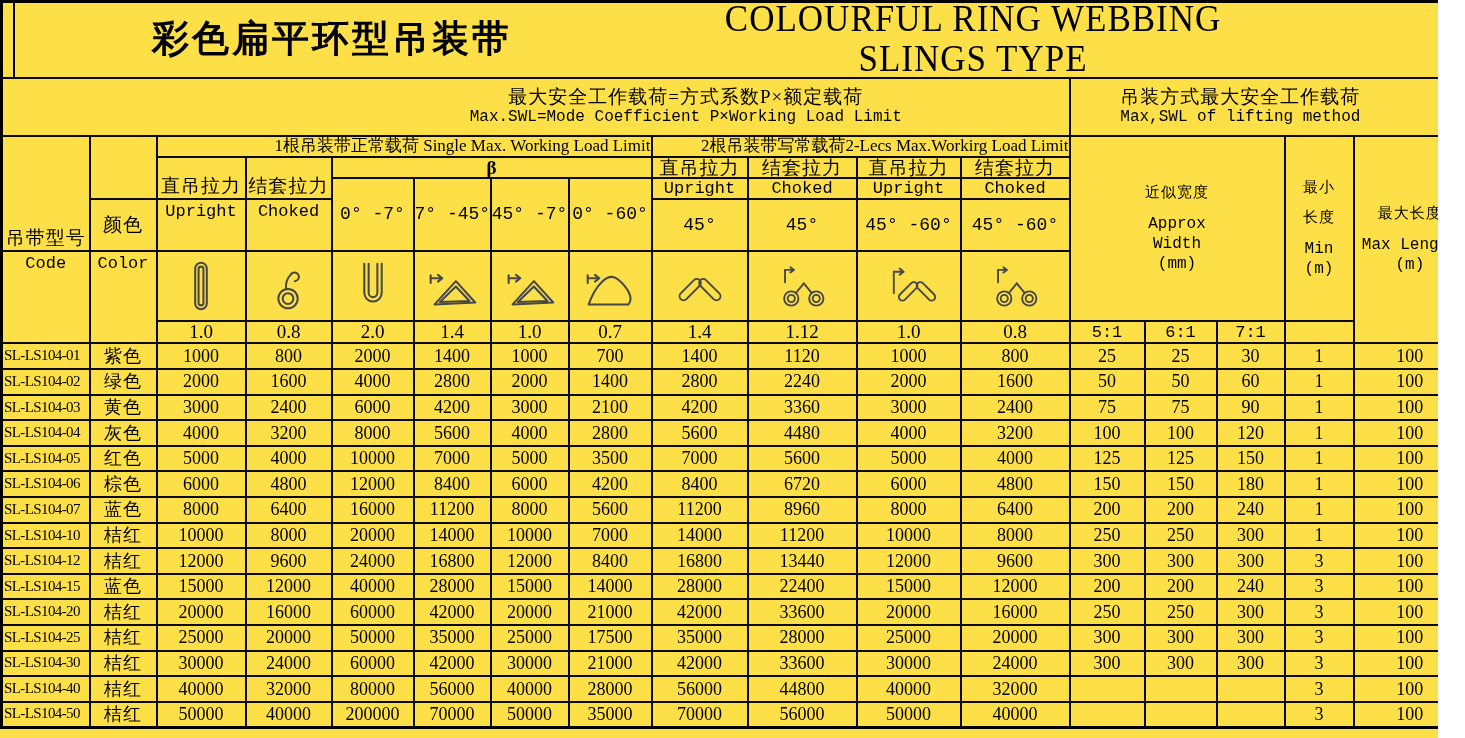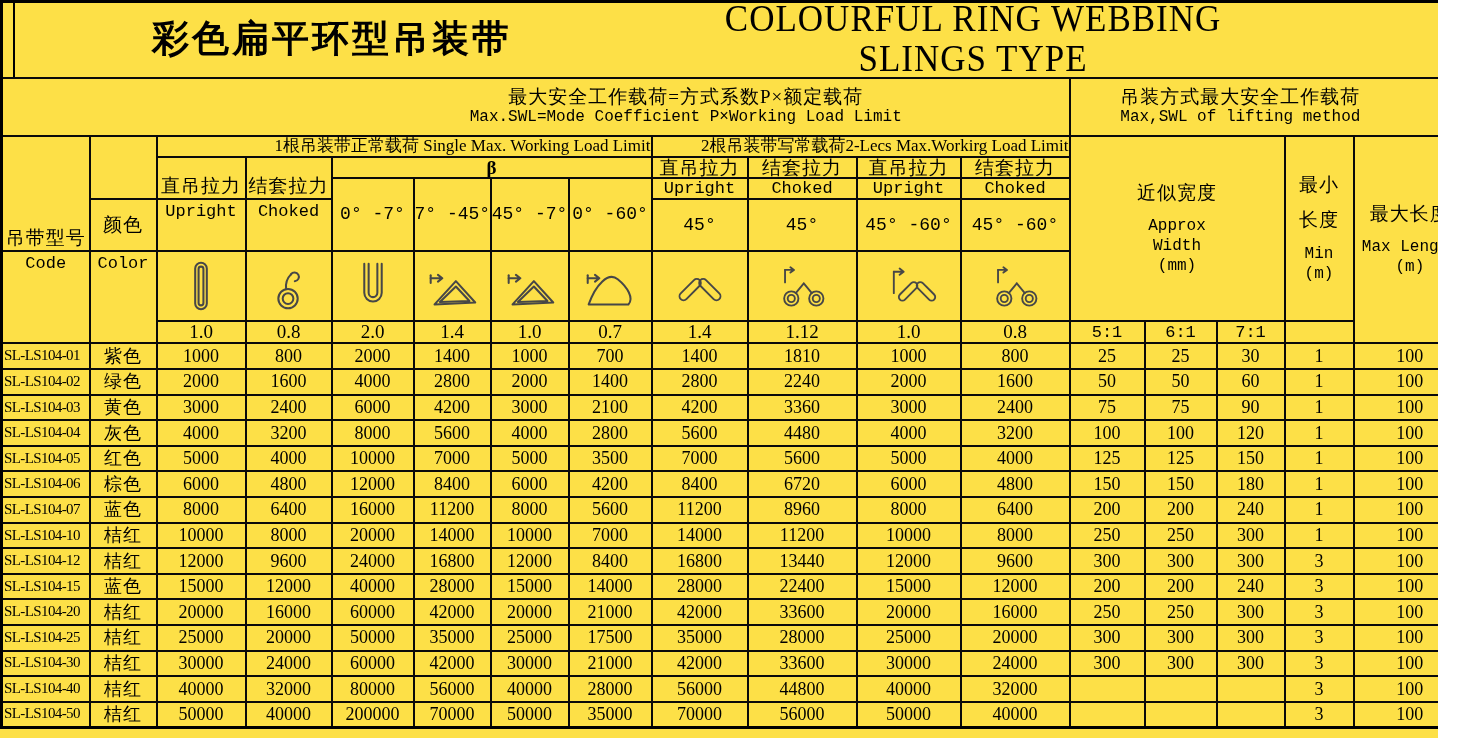--- a/index.html
+++ b/index.html
@@ -26,21 +26,21 @@
   .swl-en{font-size:16px;margin-top:2px;}
   
   .sec{font-size:17px;letter-spacing:0px;white-space:nowrap;text-align:right;}
   .hcn{font-size:19px;letter-spacing:1px;}
   .hlat{font-size:17px;margin-top:38px;}
   .beta{font-size:19px;font-weight:bold;}
   .ang{font-size:18px;white-space:nowrap;}
   .vbottom{vertical-align:bottom;padding-bottom:3px;}
   .vtop{vertical-align:top;padding-top:3px;}
   .stack div{line-height:1.25;}
-  .wblk{font-size:16px;} .wblk .hcn{font-size:19px;margin-bottom:12px;}
+  .wblk{font-size:16px;} .wblk .hcn{font-size:15px;margin-bottom:12px;}
   .coef{font-size:19px;border-radius:6px;} .ratio{font-size:17px;}
   
   td.code{font-size:15px;letter-spacing:-0.6px;text-align:left;padding-left:1px;white-space:nowrap;margin-top:27px;}
   td.ccn{font-size:18px;letter-spacing:1px;}
   td.val{font-size:18px;}
   
   svg.ic{display:block;margin:0 auto;}
   svg.ic *{stroke:#474747;fill:none;stroke-width:2.1;stroke-linecap:round;stroke-linejoin:round;}
 </style>
 </head>
@@ -258,21 +258,21 @@
         <tr class="dr">
     <td class="code">SL-LS104-01</td>
     <td class="ccn">紫色</td>
     <td class="val">1000</td>
     <td class="val">800</td>
     <td class="val">2000</td>
     <td class="val">1400</td>
     <td class="val">1000</td>
     <td class="val">700</td>
     <td class="val">1400</td>
-    <td class="val">1810</td>
+    <td class="val">1120</td>
     <td class="val">1000</td>
     <td class="val">800</td>
     <td class="val">25</td>
     <td class="val">25</td>
     <td class="val">30</td>
     <td class="val">1</td>
     <td class="val">100</td>
   </tr>
         <tr class="dr">
     <td class="code">SL-LS104-02</td>

